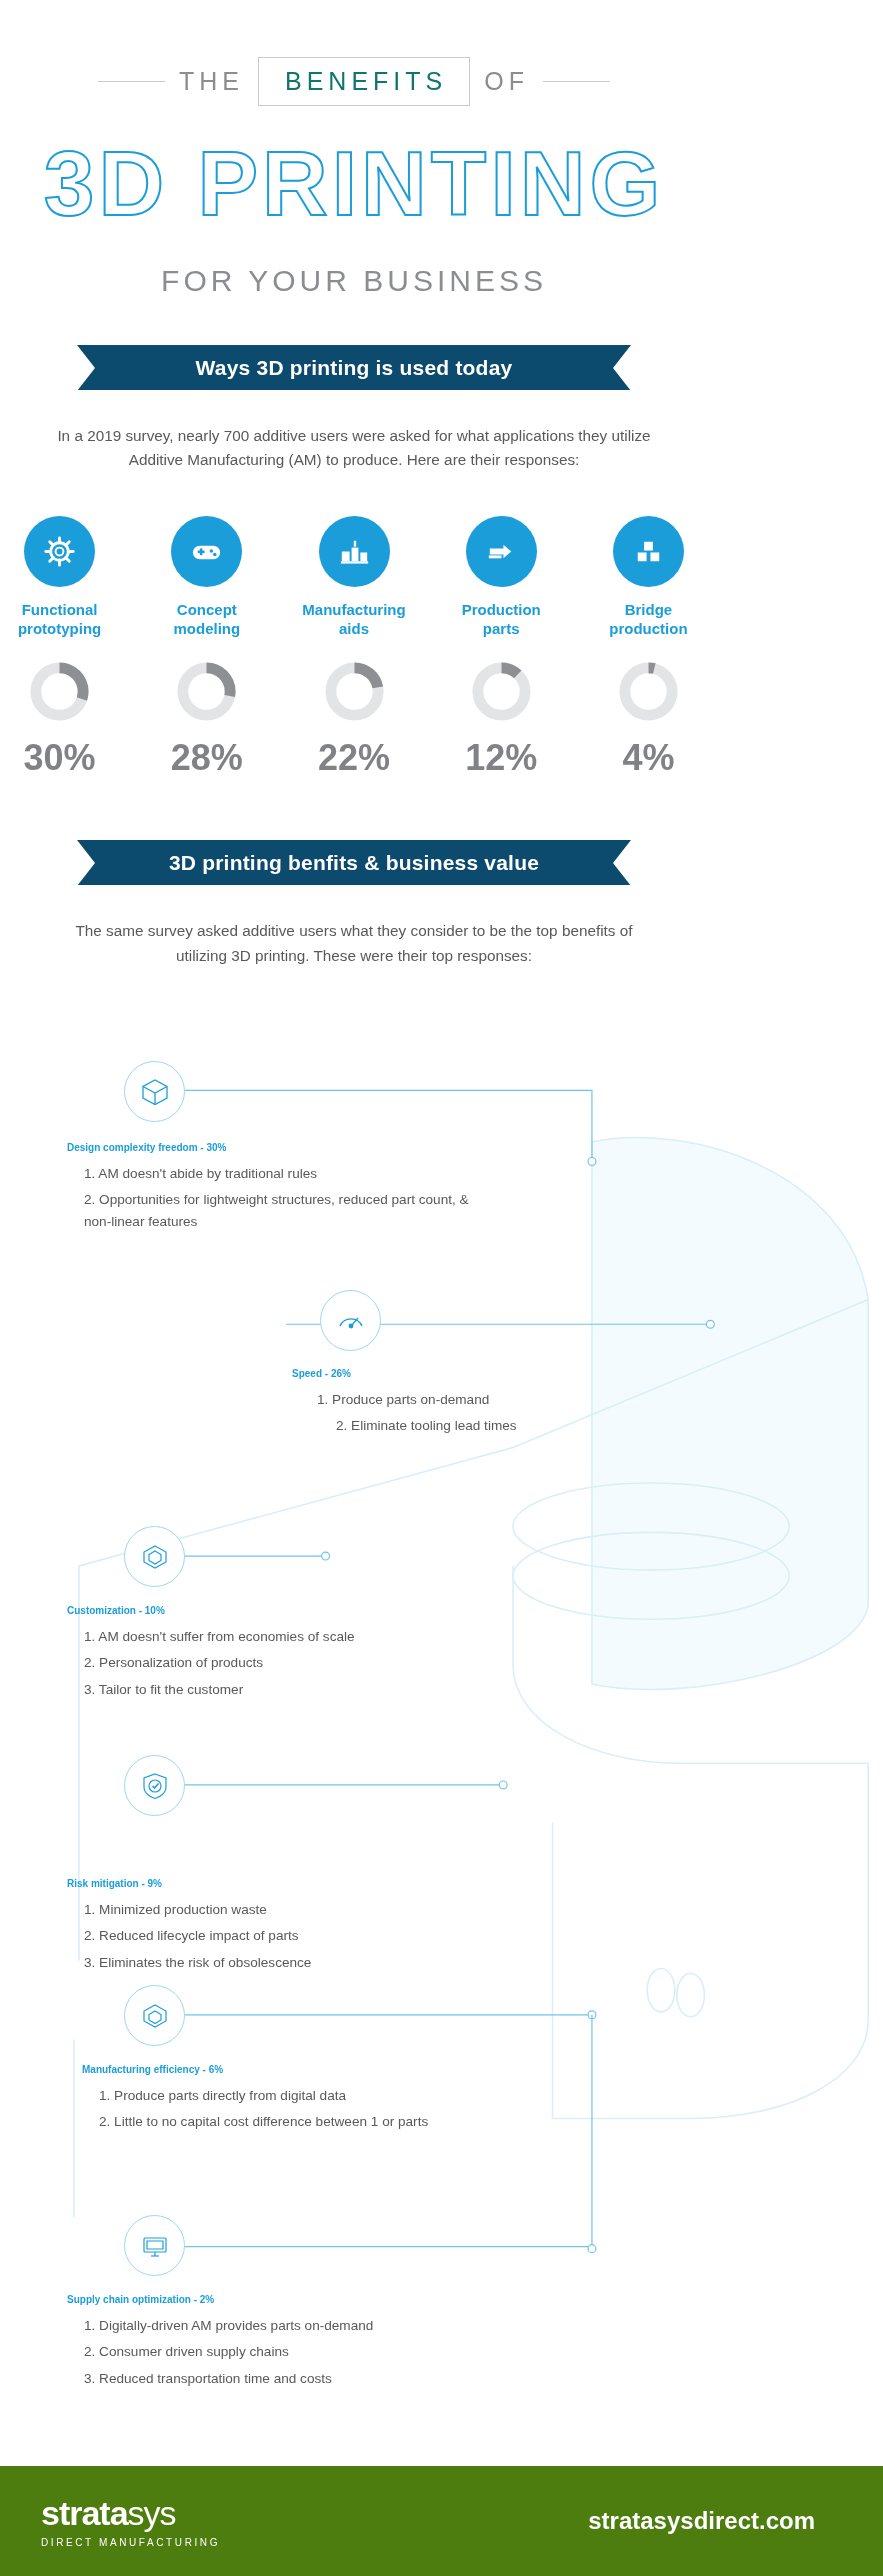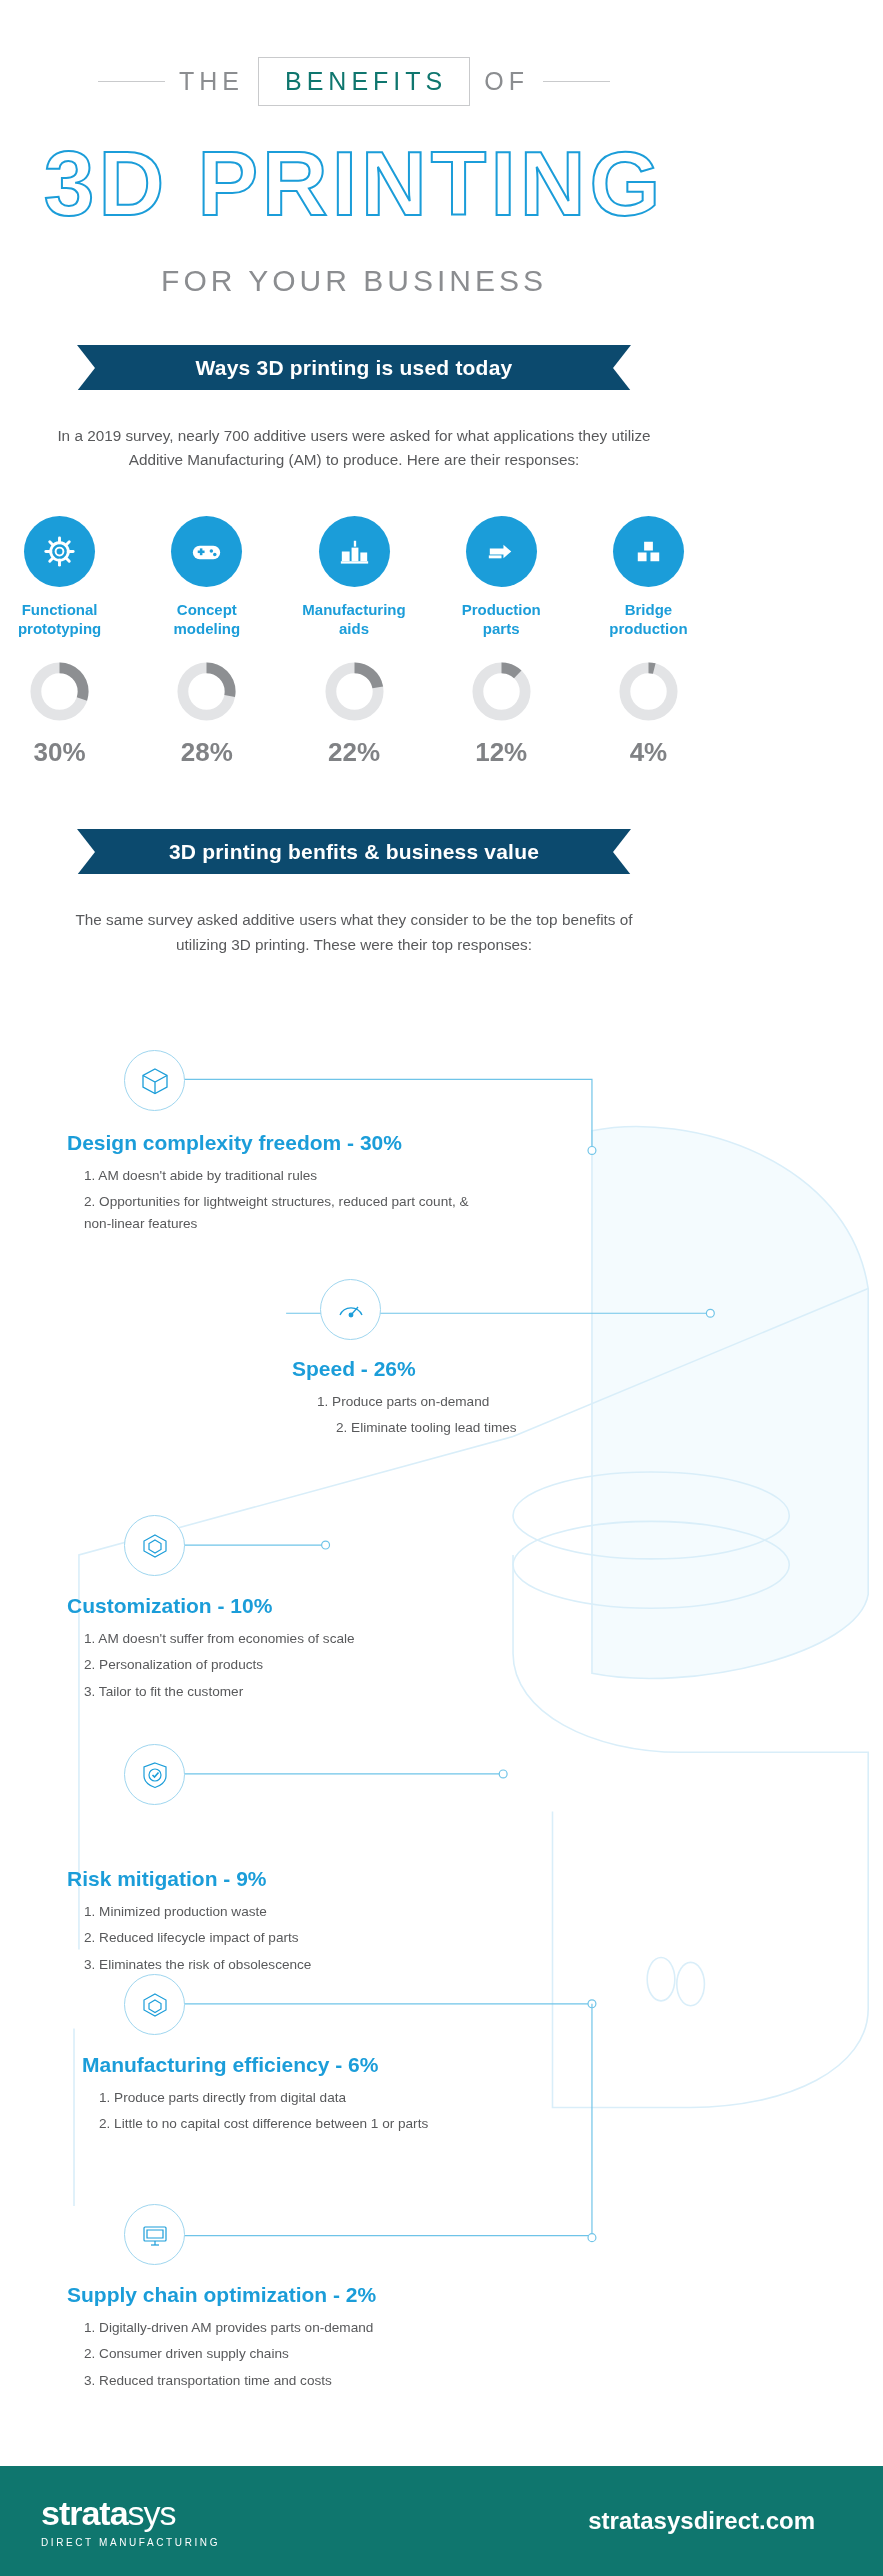--- a/index.html
+++ b/index.html
@@ -81,48 +81,48 @@
     background: #1b9dd9; margin: 0 auto;
     display: flex; align-items: center; justify-content: center;
   }
   .use-label {
     margin-top: 14px;
     color: #1b9dd9; font-weight: 700; font-size: 15px; line-height: 1.25;
   }
   .donut-wrap { margin-top: 22px; display: flex; justify-content: center; }
   .pct {
     margin-top: 14px;
-    font-size: 26px; font-weight: 700; color: #808285;
+    font-size: 36px; font-weight: 700; color: #808285;
   }
 
   
   .benefits-section { position: relative; margin-top: 6px; }
   .bg-art {
     position: absolute; left: 0; top: 0; width: 884px; height: 1322px;
     pointer-events: none;
   }
   .benefit-block { position: absolute; }
   .benefit-icon {
     width: 61px; height: 61px; border-radius: 50%;
     border: 1px solid #9fd6ef; background: #fff;
     display: flex; align-items: center; justify-content: center;
   }
   .benefit-title {
-    color: #1b9dd9; font-weight: 700; font-size: 21px; margin-bottom: 10px;
+    color: #1b9dd9; font-weight: 700; font-size: 10px; margin-bottom: 10px;
   }
   .benefit-list { list-style: none; }
   .benefit-list li {
     font-size: 13.6px; line-height: 1.55; color: #58595b; margin-bottom: 5px;
     padding-left: 17px; position: relative;
   }
 
   
   .footer {
     position: absolute; left: 0; bottom: 0; width: 884px; height: 110px;
-    background: #0f766e; display: flex; align-items: center;
+    background: #4d7c0f; display: flex; align-items: center;
   }
   .logo { margin-left: 41px; color: #fff; }
   .logo-main { font-size: 34px; font-weight: 700; letter-spacing: -1px; }
   .logo-main .thin { font-weight: 400; }
   .logo-sub { font-size: 10px; letter-spacing: 2.6px; margin-top: 4px; }
   .footer-url {
     position: absolute; right: 69px; color: #fff;
     font-size: 24px; font-weight: 700;
   }
 </style>

